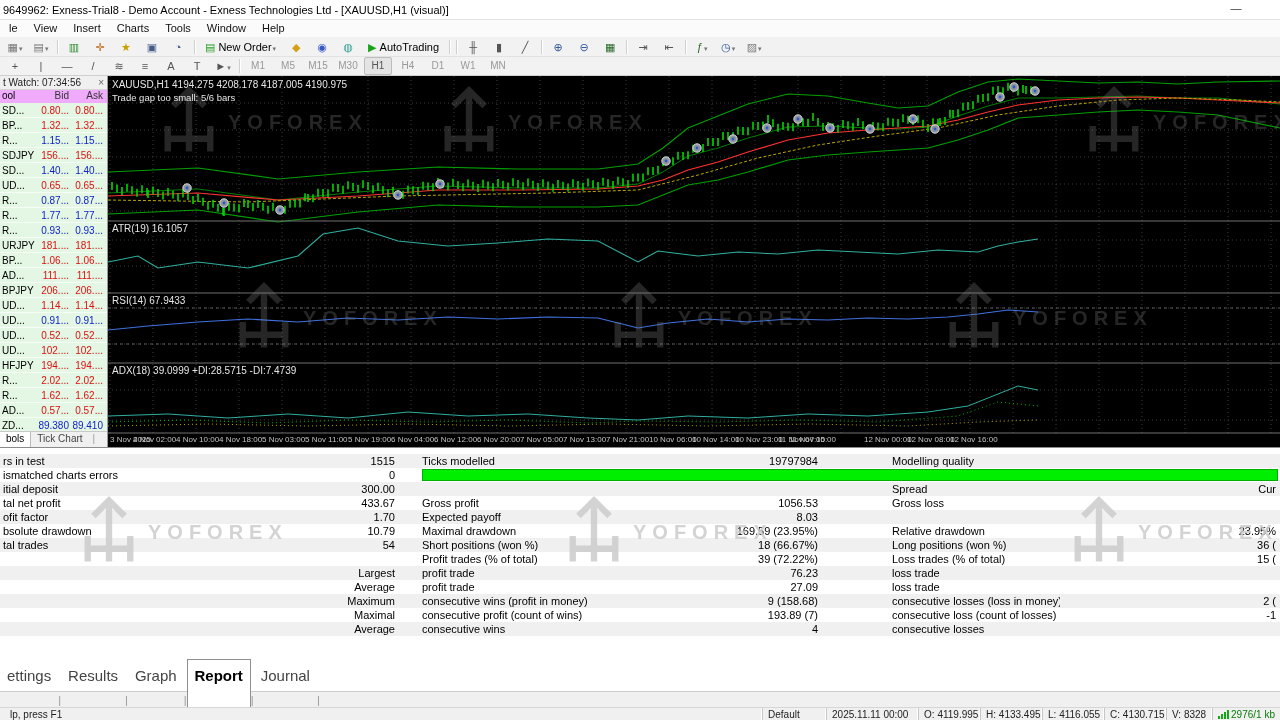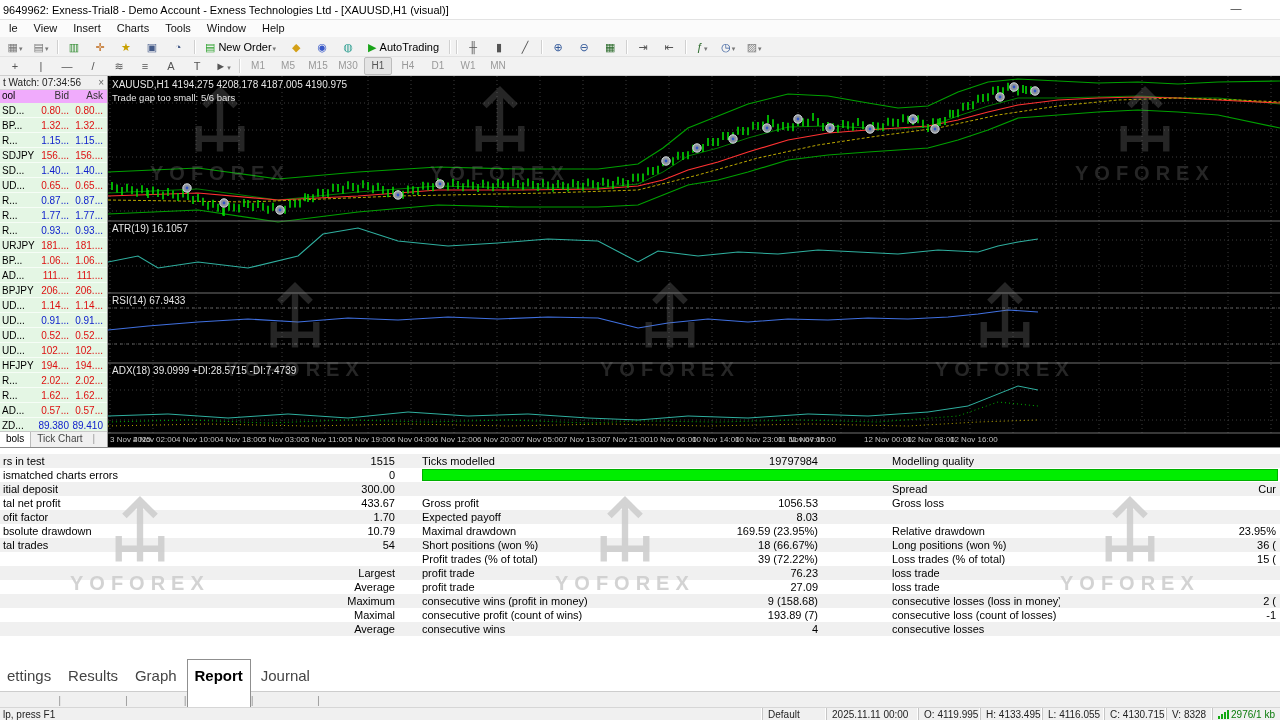--- a/index.html
+++ b/index.html
@@ -38,21 +38,21 @@
   .mw-tabs{position:absolute;left:0;right:0;bottom:0;height:15px;background:#f0f0f0;border-top:1px solid #c9c9c9;
            display:flex;align-items:stretch;font-size:10px}
   .mw-tab{padding:0 6px;line-height:14px;color:#444}
   .mw-tab.active{background:#fff;border-right:1px solid #bbb;color:#000}
   
   .chart{top:76px;left:108px;width:1172px;height:371px;background:#000;overflow:hidden}
   .chart svg{position:absolute;top:0;left:0}
   .ch-txt{position:absolute;color:#e6e6e6;font-size:10px;white-space:nowrap;z-index:5}
   .time-lbl{position:absolute;top:359px;color:#c2c2c2;font-size:8px;white-space:nowrap;z-index:5}
   
-  .wm{display:flex;flex-direction:column;align-items:center;pointer-events:none;z-index:3}
+  .wm{display:flex;flex-direction:row;align-items:center;pointer-events:none;z-index:3}
   .wm-dark{color:#7d7d7d;opacity:.30}
   .wm-light{color:#cccccc;opacity:.85}
   .wm .wmt{font-weight:bold;letter-spacing:6px;font-size:20px;margin-top:2px}
   
   .report{top:447px;left:0;width:1280px;height:244px;background:#fff;border-top:1px solid #8a8a8a;box-sizing:border-box}
   .rrows{position:absolute;top:6px;left:0;right:0}
   .rrow{display:grid;grid-template-columns:222px 173px 282px 141px 242px 218px;height:14px;line-height:14px;
         font-size:11px;position:relative}
   .rrow.odd{background:#f0f0f0}
   .rl1{padding-left:3px;overflow:hidden;white-space:nowrap}
@@ -63,21 +63,21 @@
   .qbar{position:absolute;left:422px;right:2px;top:1px;height:12px;background:#00ee00;border:1px solid #00b000;box-sizing:border-box}
   
   .tabbar{top:691px;left:0;width:1280px;height:16px;background:#f0f0f0;border-top:1px solid #cdcdcd;
           display:flex;align-items:flex-end;padding-left:0}
   .btab{padding:8px 7px;height:32px;line-height:15px;color:#444;font-size:15px}
   .btab.active{background:#fff;border:1px solid #8f8f8f;border-bottom:none;font-weight:bold;color:#000}
   .btsep{color:#999;line-height:15px}
   
   .statusbar{top:707px;left:0;width:1280px;height:13px;background:#f0f0f0;border-top:1px solid #d6d6d6;
              display:flex;align-items:center;font-size:10px;color:#222}
-  .sb-help{flex:1;padding-left:3px}
+  .sb-help{flex:1;padding-left:10px}
   .sb-cell{border-left:1px solid #c6c6c6;box-shadow:-1px 0 0 #fff;height:13px;line-height:13px;
            padding:0 5px;box-sizing:border-box;white-space:nowrap;overflow:hidden}
   .sb-conn{display:flex;align-items:center;gap:2px;color:#0a7a0a}
   .sb-bars{display:flex;align-items:flex-end;gap:1px;height:9px}
   .sb-bars i{display:block;width:2px;background:#12a812}
 </style>
 </head>
 <body>
 
 <div class="abs titlebar">

